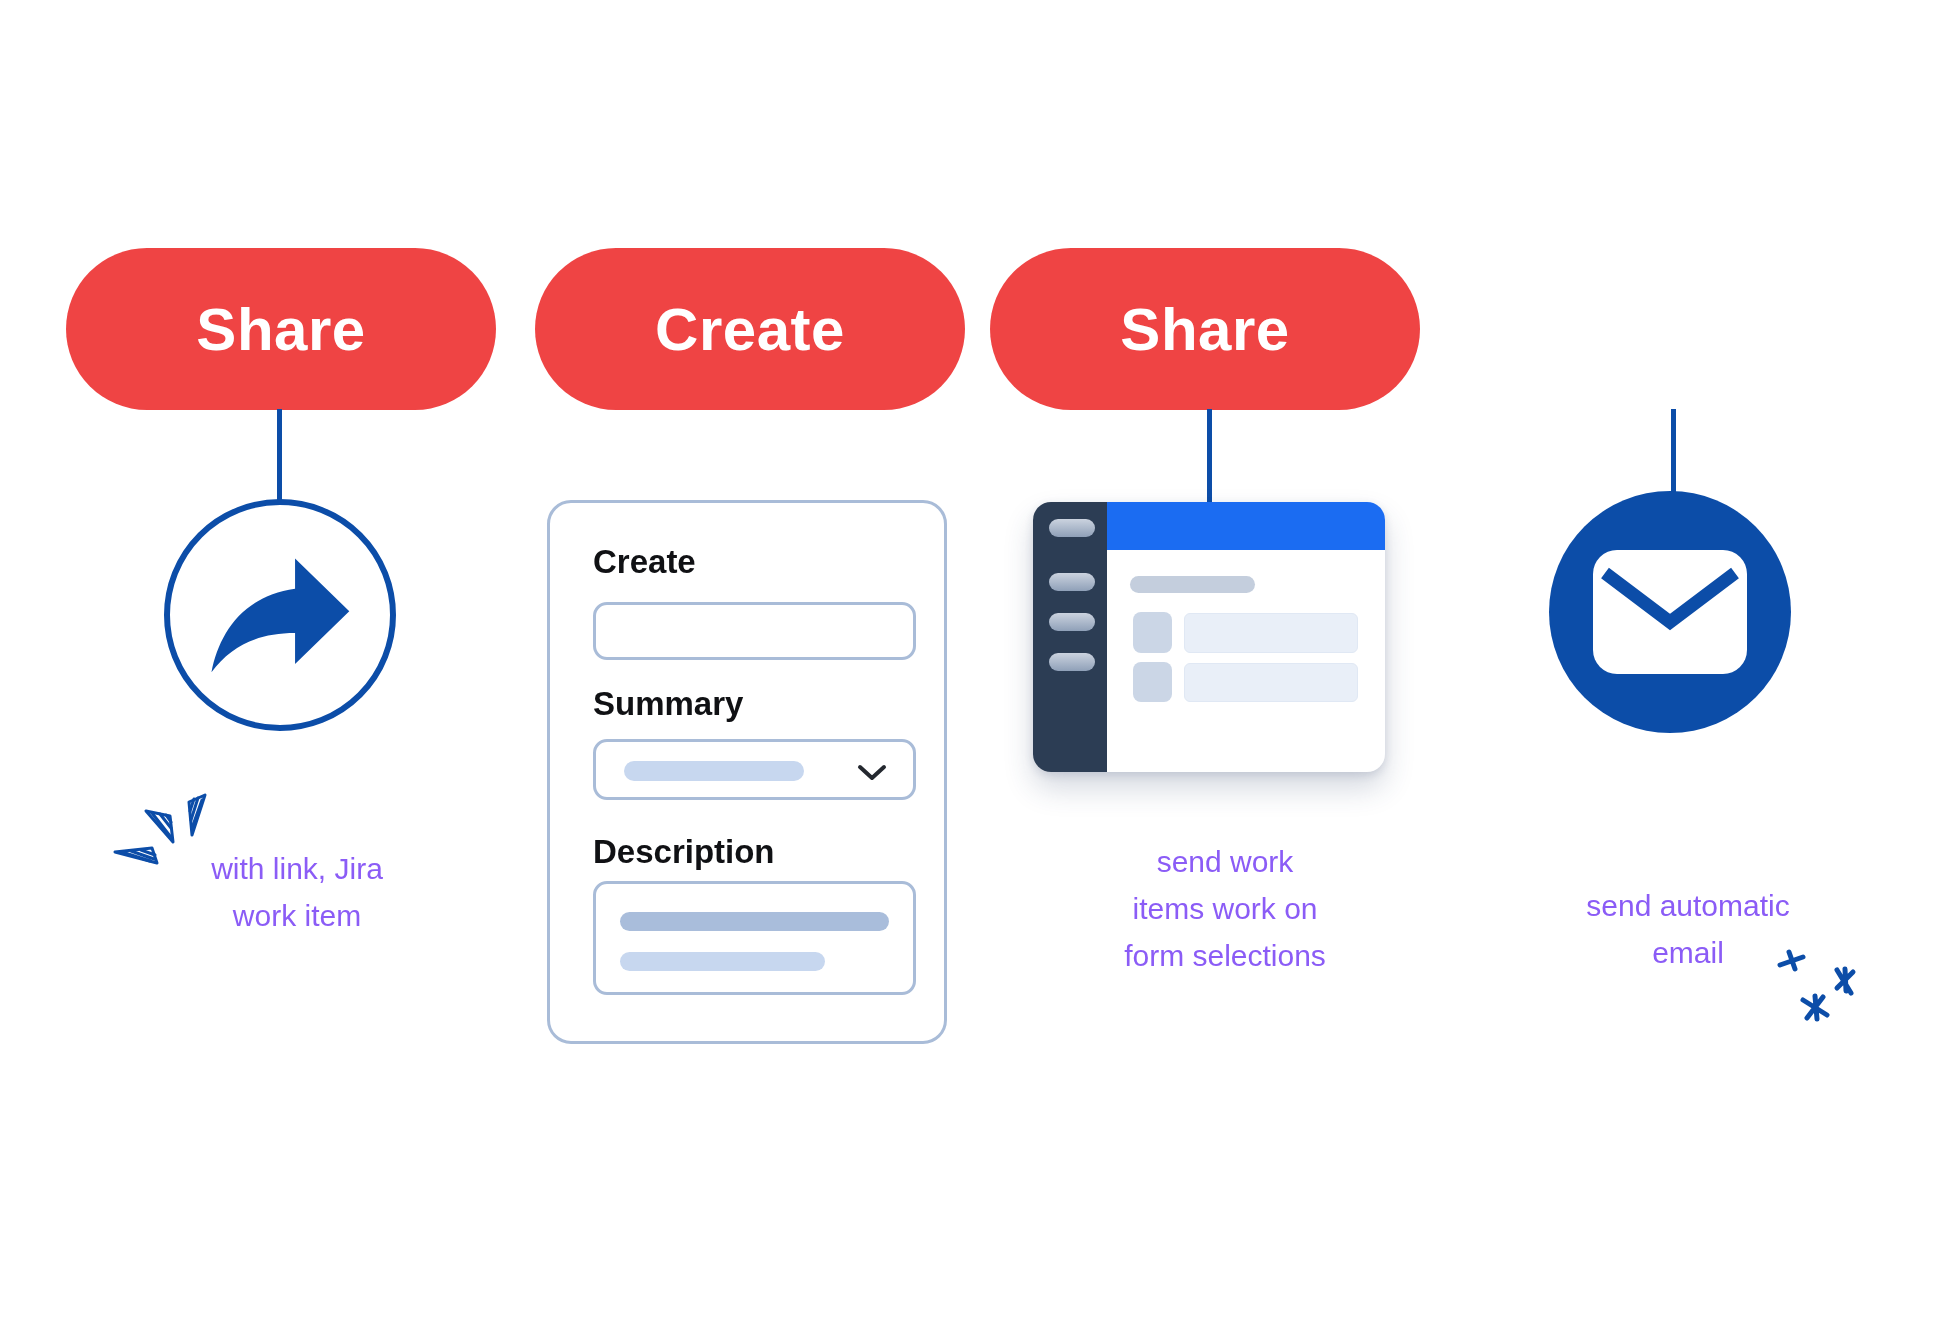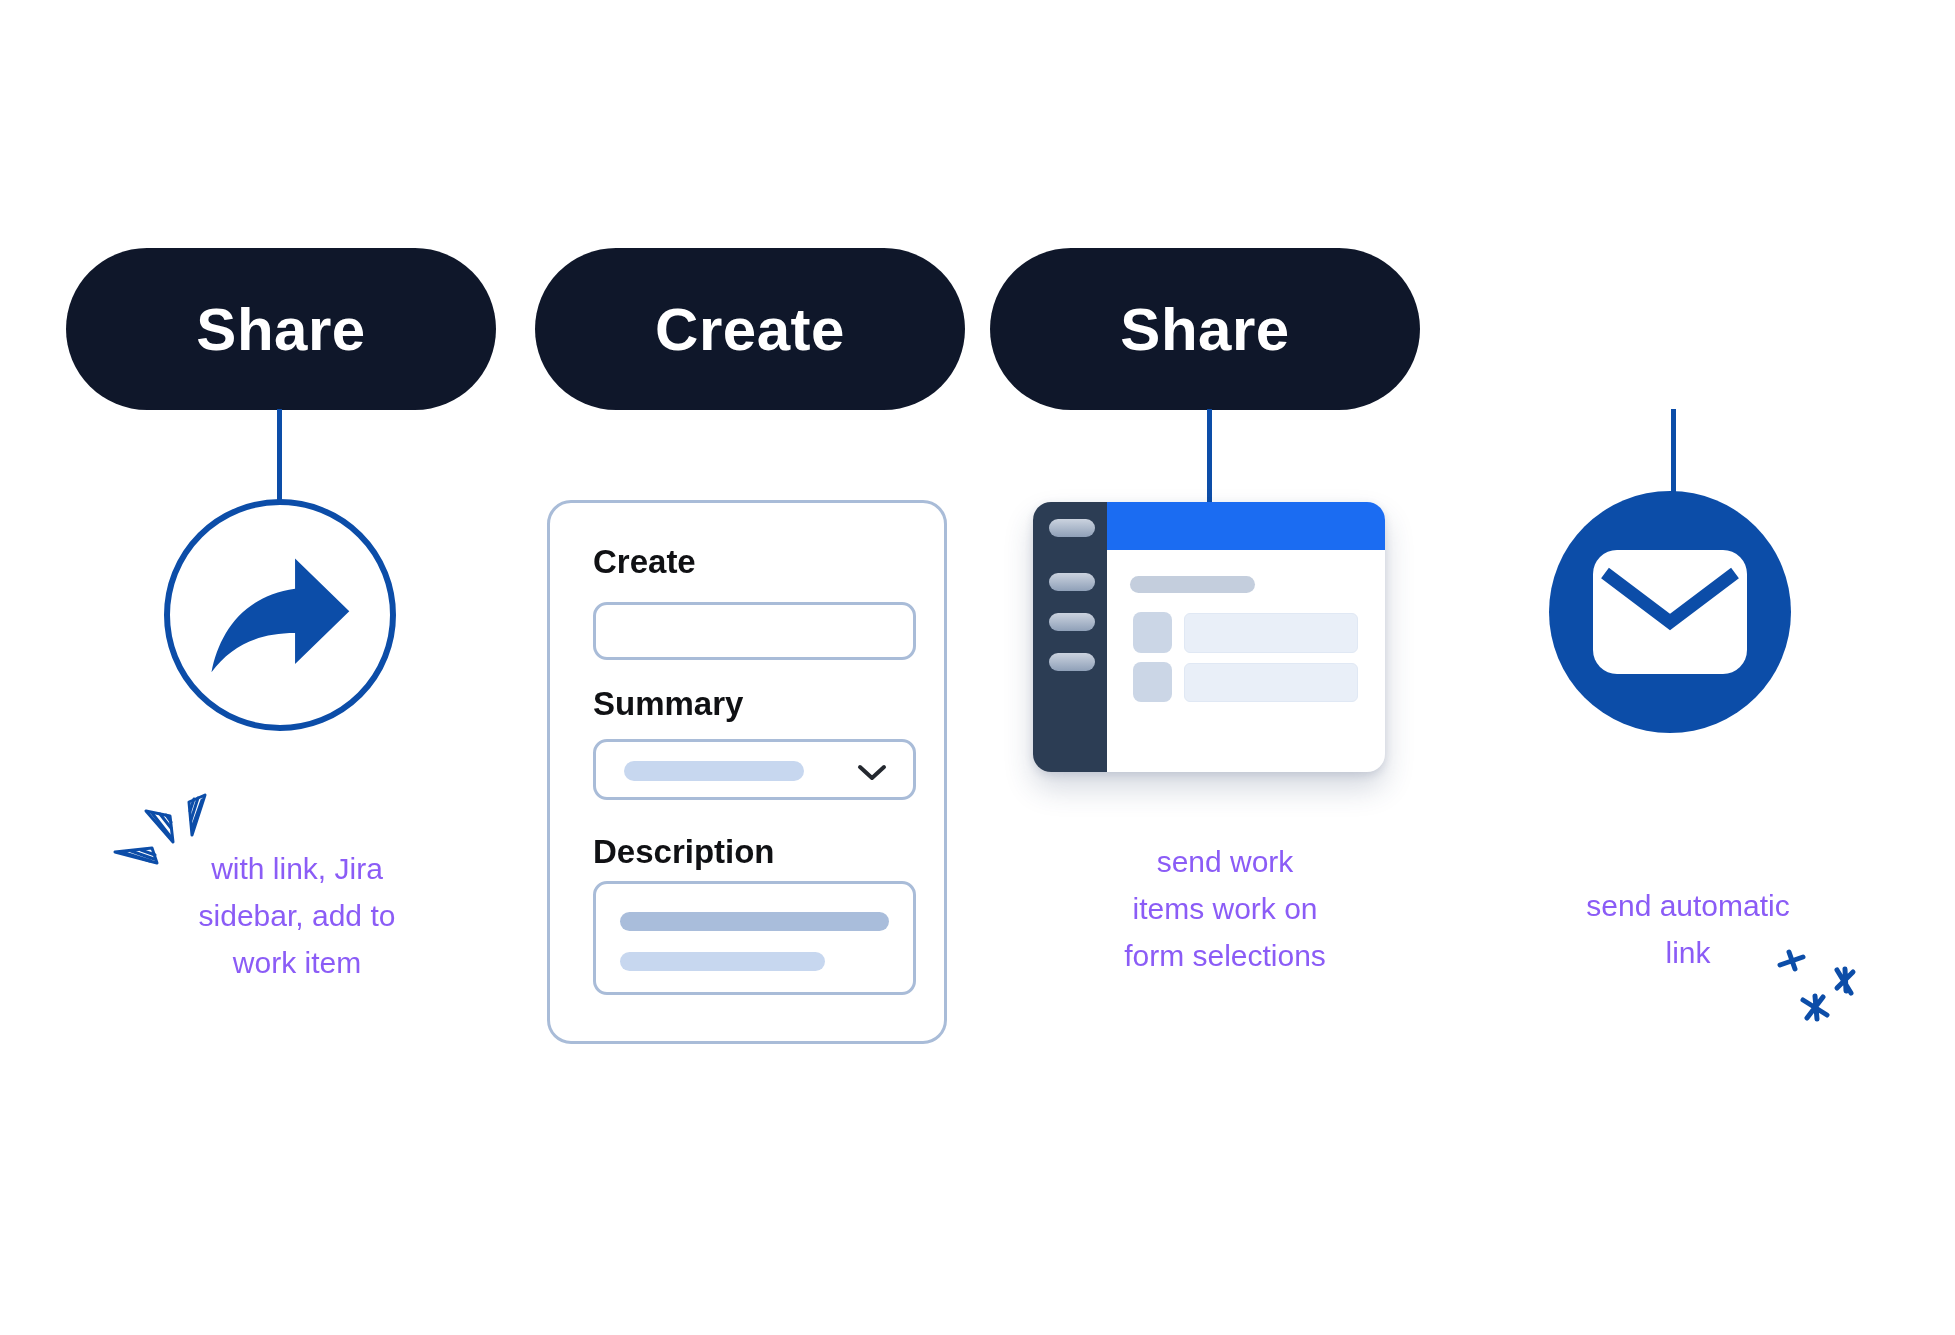--- a/index.html
+++ b/index.html
@@ -6,21 +6,21 @@
   .canvas{
     position:relative;
     width:1955px;height:1335px;
     background:#ffffff;
     font-family:"Liberation Sans", sans-serif;
     overflow:hidden;
   }
   
   .pill{
     position:absolute;top:248px;width:430px;height:162px;
-    background:#0f172a;border-radius:81px;
+    background:#ef4444;border-radius:81px;
     color:#ffffff;font-size:60px;font-weight:700;letter-spacing:.5px;
     display:flex;align-items:center;justify-content:center;
   }
   
   .connector{position:absolute;width:5px;background:#0C4DA8;}
   
   .share-circle{
     position:absolute;left:164px;top:499px;width:232px;height:232px;
     box-sizing:border-box;border:6px solid #0C4DA8;border-radius:50%;
     background:#ffffff;display:flex;align-items:center;justify-content:center;
@@ -86,21 +86,20 @@
     <path d="M97 17 L81 24 L84 57 Z"></path>
     <path d="M94 22 L84 50 M90 20 L83 42 M86 21 L82 33"></path>
     <path d="M38 33 L62 38 L65 64 Z"></path>
     <path d="M44 35 L62 58 M52 36 L63 50 M58 37 L63 44"></path>
     <path d="M7 74 L44 70 L49 85 Z"></path>
     <path d="M14 74 L42 83 M23 73 L46 81 M33 72 L47 77"></path>
   </svg>
 
   <div class="caption" style="left:137px;top:845px">
     <div>with link, Jira</div>
-    <div>sidebar, add to</div>
     <div>work item</div>
   </div>
 
   <div class="create-card">
     <div class="form-label" style="top:40px">Create</div>
     <div class="form-box" style="top:99px;height:58px"></div>
 
     <div class="form-label" style="top:182px">Summary</div>
     <div class="form-box" style="top:236px;height:61px">
       <div class="bar" style="left:28px;top:19px;width:180px;height:20px;background:#C7D7EF"></div>
@@ -139,21 +138,21 @@
 
   <div class="notify-circle">
     <svg width="158" height="130" viewBox="0 0 158 130">
       <rect x="2" y="3" width="154" height="124" rx="24" fill="#ffffff"></rect>
       <path d="M14 26 L79 75 L144 26" fill="none" stroke="#0C4DA8" stroke-width="13"></path>
     </svg>
   </div>
 
   <div class="caption" style="left:1528px;top:882px">
     <div>send automatic</div>
-    <div>link</div>
+    <div>email</div>
   </div>
 
   <svg class="doodle" style="left:1775px;top:945px" width="100" height="85" viewBox="0 0 100 85" fill="none" stroke="#0C4DA8" stroke-width="5" stroke-linecap="round">
     <path d="M5 20 L28 12 M14 7 L20 24"></path>
     <path d="M62 25 L76 48 M78 27 L62 43 M70 24 L71 46"></path>
     <path d="M28 55 L52 70 M48 52 L32 73 M40 51 L42 74"></path>
   </svg>
 
 </div>
 

